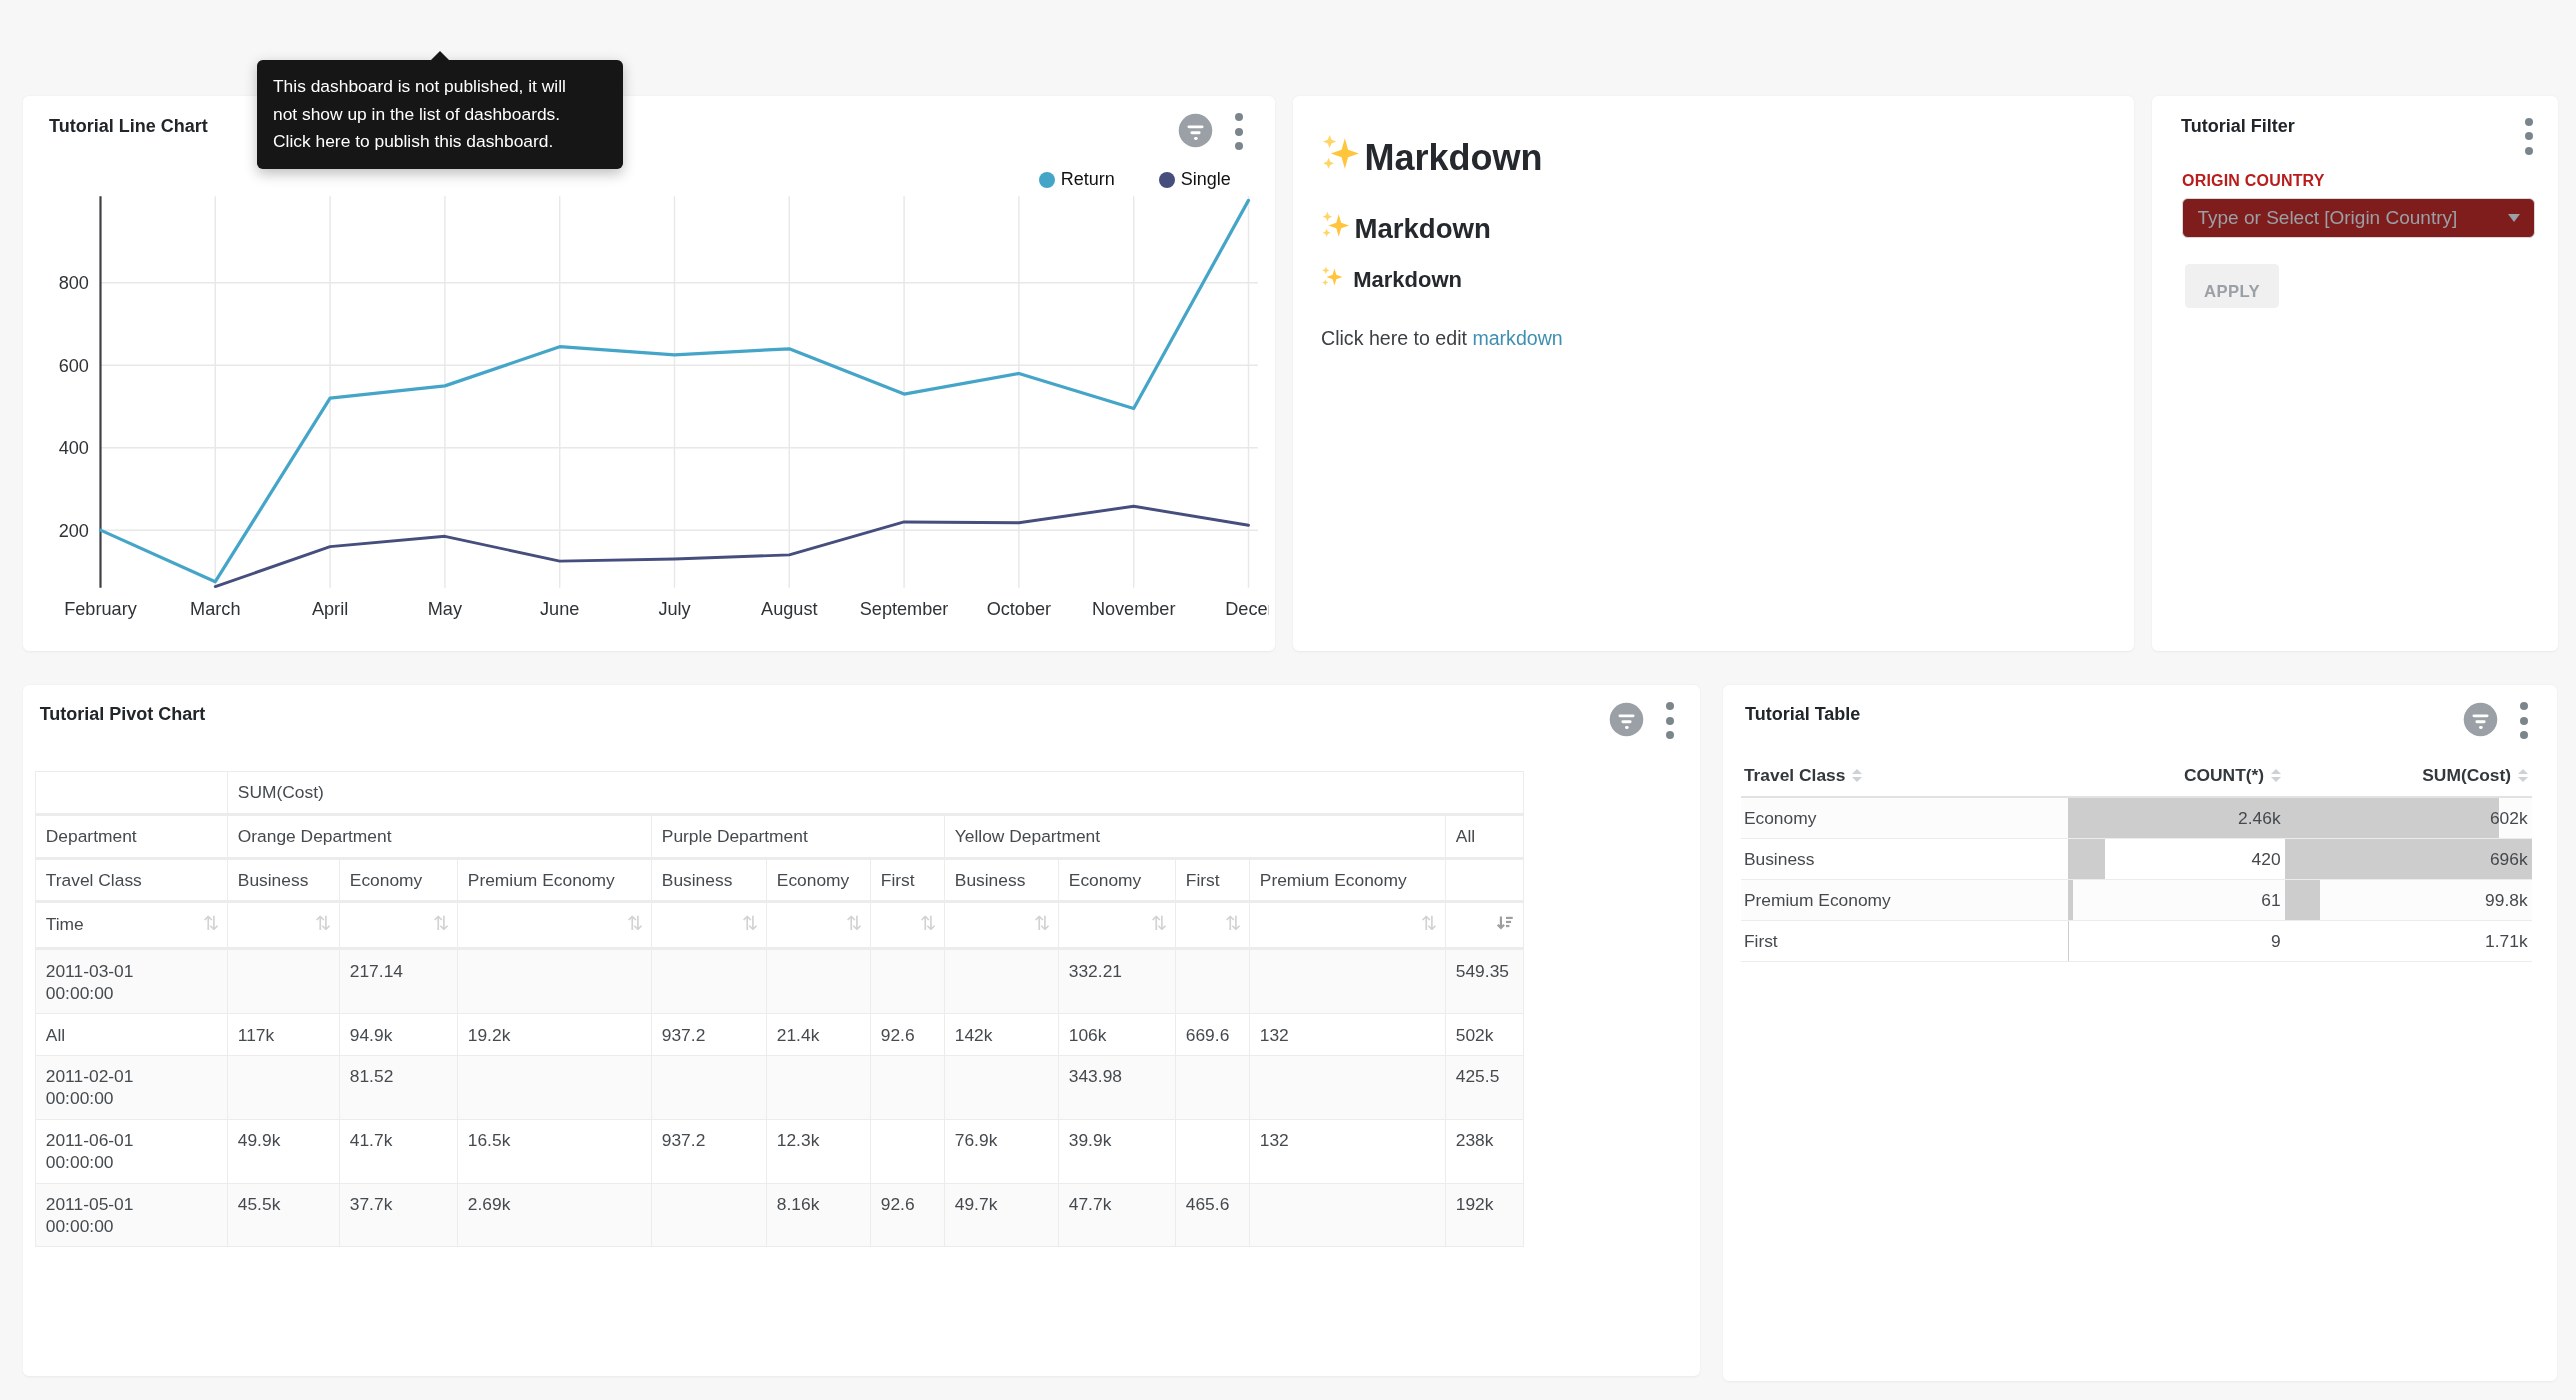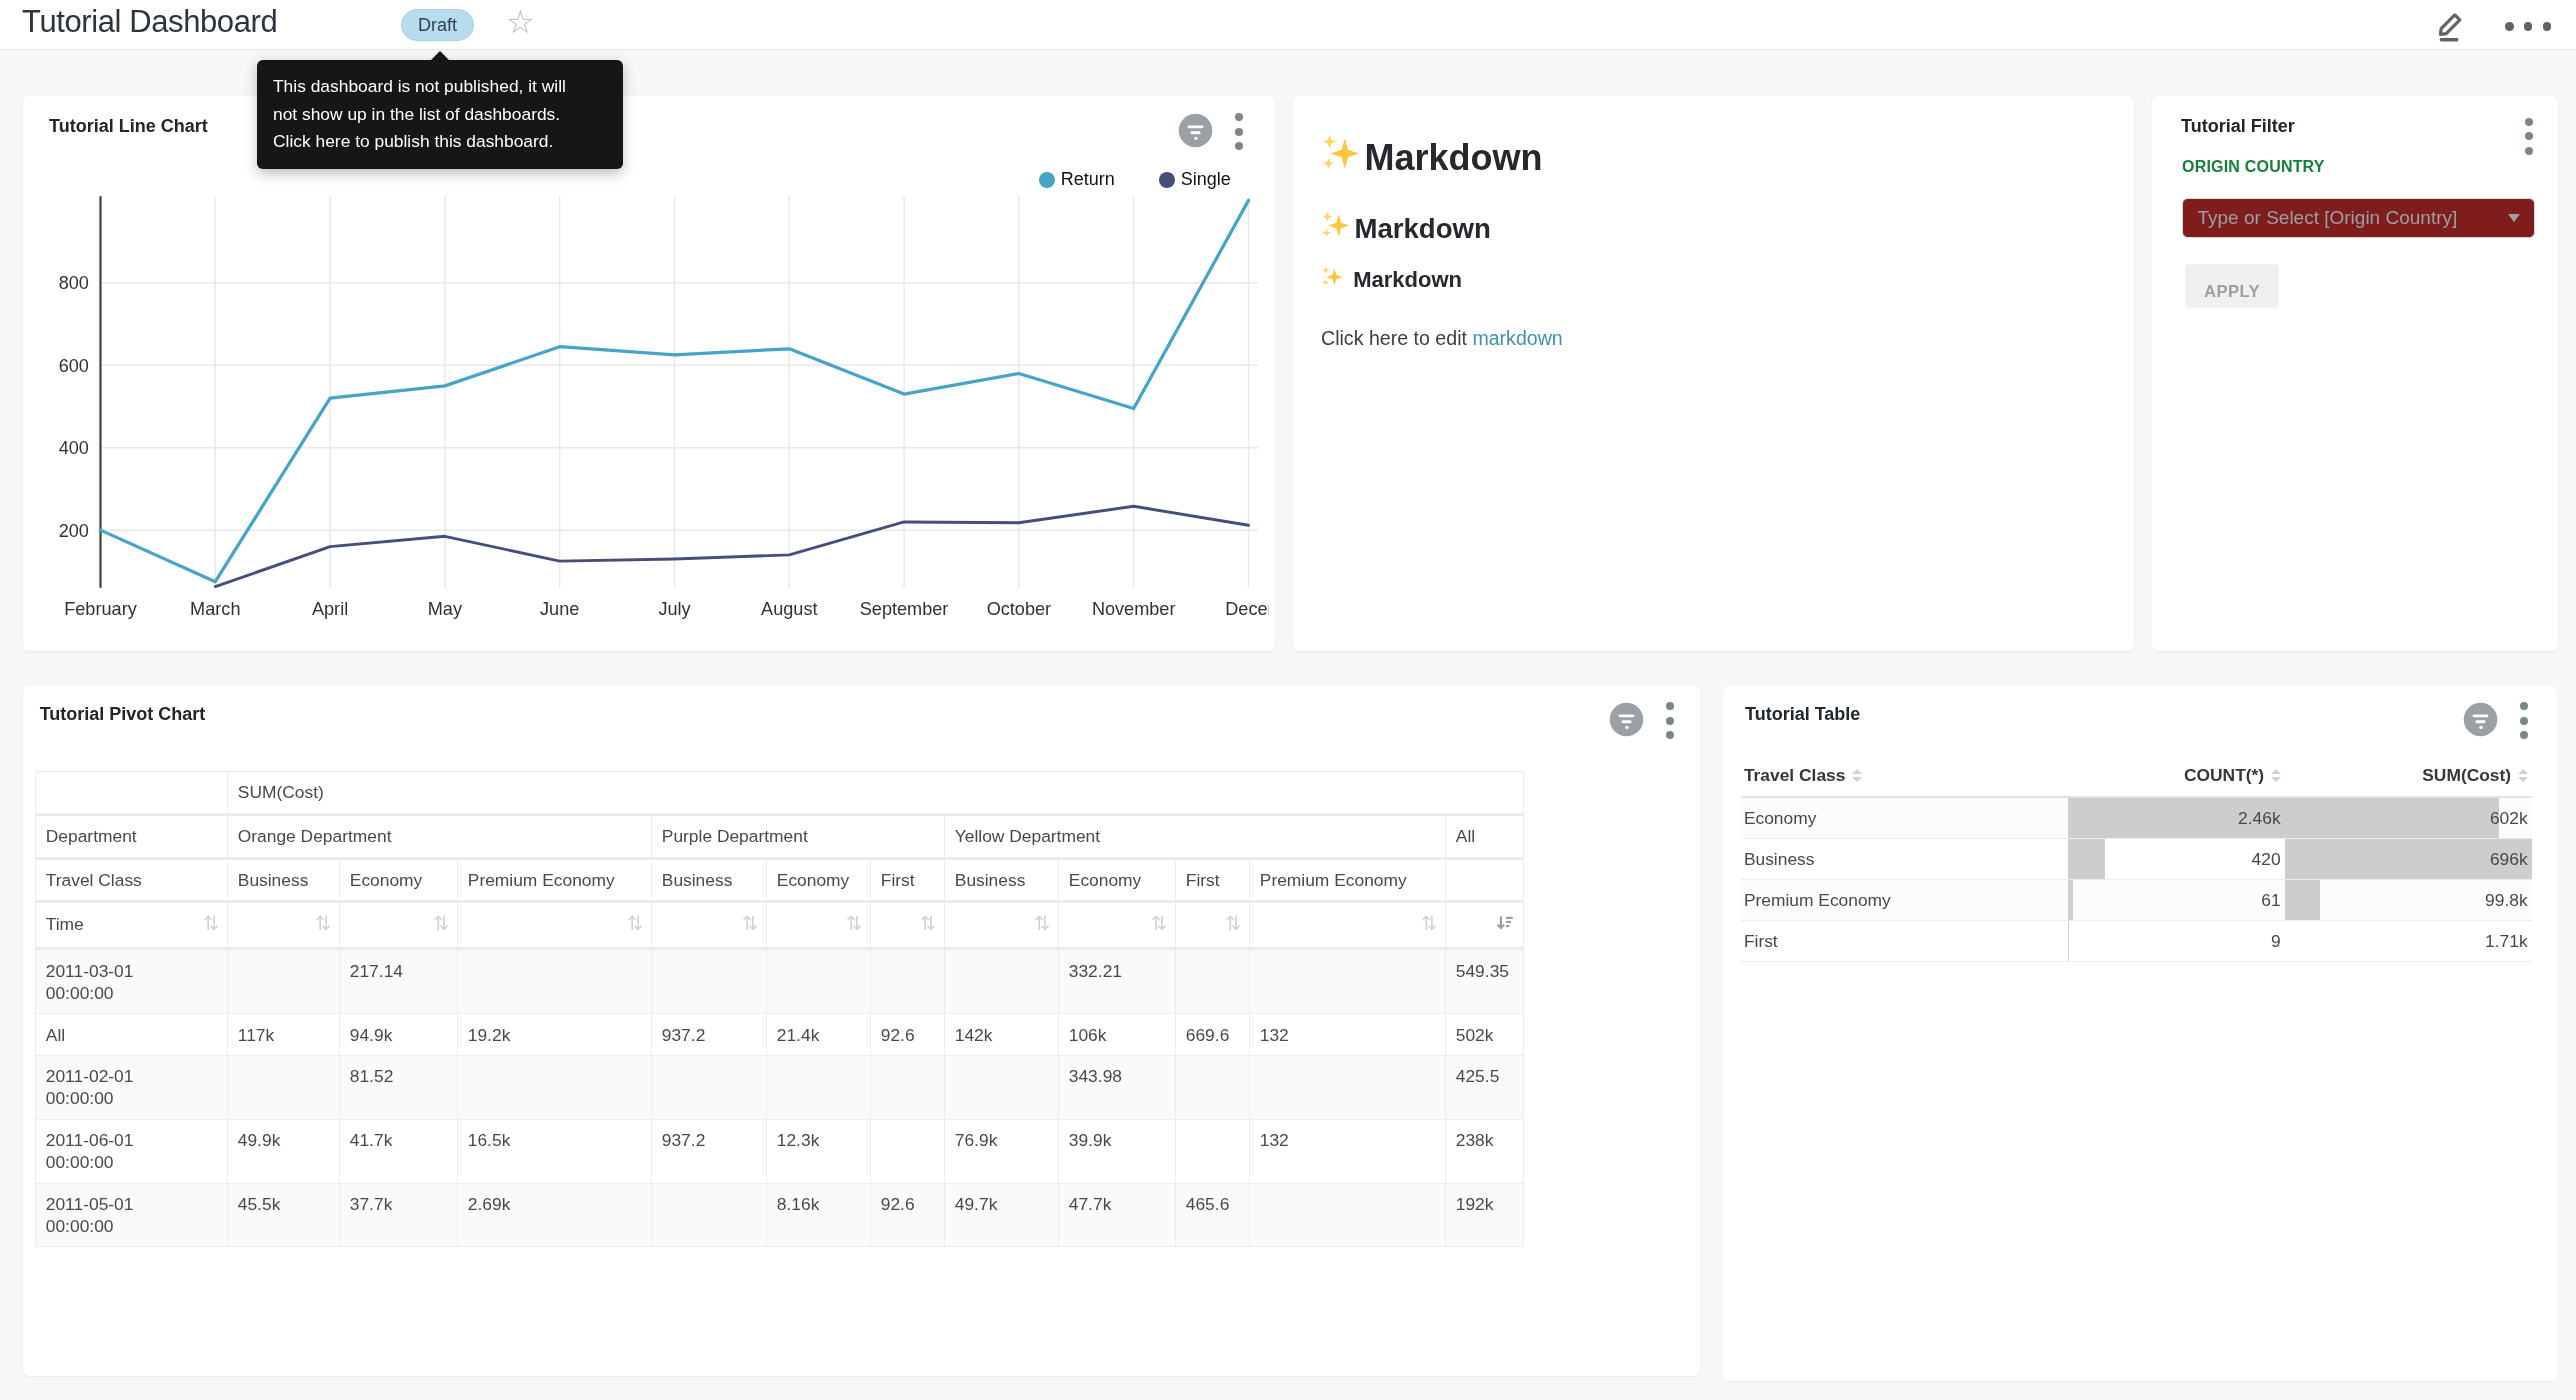--- a/index.html
+++ b/index.html
@@ -76,21 +76,21 @@
 
   
   .md-h{display:flex;align-items:center;gap:4.4px;font-weight:700;color:#25292e;position:absolute;left:28px;}
   .md-h1{top:38px;font-size:36px;}
   .md-h2{top:115px;font-size:27.6px;}
   .md-h3{top:170px;font-size:22px;gap:10.2px;}
   .md-para{position:absolute;left:28px;top:231px;font-size:19.6px;color:#3b4045;}
   .md-link{color:#3e8fb0;cursor:pointer;}
 
   
-  .filter-label{position:absolute;left:30px;top:62px;font-size:16px;font-weight:600;color:#15803d;letter-spacing:0.2px;}
+  .filter-label{position:absolute;left:30px;top:76px;font-size:16px;font-weight:600;color:#b91c1c;letter-spacing:0.2px;}
   .filter-select{
     position:absolute;left:30px;top:102px;width:353px;height:40px;box-sizing:border-box;
     border:1.5px solid #d9d9d9;border-radius:5.8px;background:#7f1d1d;
     display:flex;align-items:center;padding:0 14.5px;cursor:pointer;
   }
   .filter-select .ph{font-size:19px;color:#9aa0a6;flex:1;white-space:nowrap;overflow:hidden;}
   .select-caret{width:0;height:0;border-left:6.5px solid transparent;border-right:6.5px solid transparent;border-top:8px solid #9aa0a6;}
   .apply-btn{
     position:absolute;left:33px;top:168px;height:44px;padding:18px 19px;
     background:#f0f0f0;border:none;border-radius:4.4px;
@@ -129,40 +129,20 @@
   .sorter{display:inline-flex;flex-direction:column;gap:2.9px;margin-left:6.5px;}
   .sorter i{display:block;width:0;height:0;border-left:5.1px solid transparent;border-right:5.1px solid transparent;}
   .sorter .up{border-bottom:5.8px solid #ccd2d6;}
   .sorter .dn{border-top:5.8px solid #ccd2d6;}
 </style>
 </head>
 <body>
 
 <div id="app">
 
-  <div class="page-header">
-    <div class="dash-title">Tutorial Dashboard</div>
-    <div class="draft-badge">
-      <span>Draft</span>
-    </div>
-    <div class="fav-star">☆</div>
-    <div class="hdr-icons">
-      <span style="cursor:pointer">
-        <svg width="33" height="36" viewBox="0 0 46 50">
-          <path d="M10 30 L29 11 L36 18 L17 37 L9 38 Z" fill="none" stroke="#5f6469" stroke-width="4.5" stroke-linejoin="round"></path>
-          <rect x="8" y="43" width="26" height="5" rx="2" fill="#5f6469"></rect>
-        </svg>
-      </span>
-      <span class="ellipsis-h">
-          <i></i>
-          <i></i>
-          <i></i>
-        </span>
-    </div>
-  </div>
 
   <div class="publish-tooltip">
     <div>This dashboard is not published, it will</div>
     <div>not show up in the list of dashboards.</div>
     <div>Click here to publish this dashboard.</div>
   </div>
 
   <div class="card card-line">
     <div class="card-title" style="left:26px;top:20.3px;">Tutorial Line Chart</div>
     <div class="card-icons" style="right:29px;top:14.5px;">

